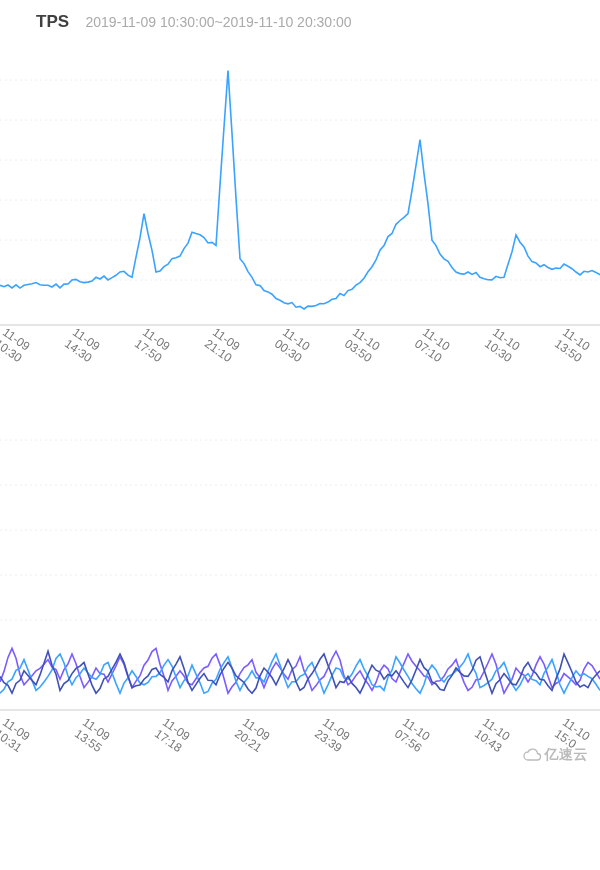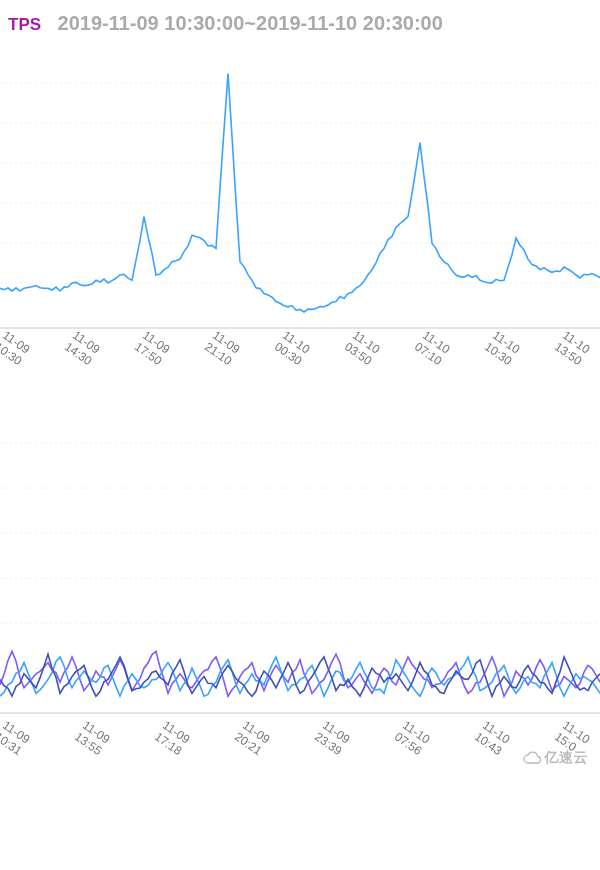--- a/index.html
+++ b/index.html
@@ -1,20 +1,20 @@
 <!DOCTYPE html>
 <html><head>
 <meta charset="utf-8">
 <style>
   html,body{margin:0;padding:0;background:#fff;font-family:-apple-system,BlinkMacSystemFont,"Segoe UI",Helvetica,Arial,sans-serif;color:#333;}
   .page{width:600px;}
   .panel{margin-bottom:20px;}
   .panel-header{padding:12px 8px 8px 8px;}
-  .panel-title{font-size:17px;font-weight:700;color:#a21caf;display:inline-block;}
-  .panel-sub{font-size:20px;color:#aaa;display:inline-block;margin-left:12px;font-weight:bold;}
+  .panel-title{font-size:17px;font-weight:700;color:#404040;display:inline-block;margin-left:28px;}
+  .panel-sub{font-size:14px;color:#aaa;display:inline-block;margin-left:12px;}
   .chart-wrap{position:relative;height:340px;overflow:hidden;}
   .plot{position:absolute;left:0;top:0;}
   .xlabels{position:absolute;left:0;bottom:0;height:55px;width:100%;}
   .xlabel{position:absolute;top:0;font-size:12px;color:#777;white-space:pre;line-height:1.2;transform:rotate(35deg);transform-origin:left top;}
   .xlabel .l2{display:block;}
   .grid line{stroke:#eee;stroke-width:1;stroke-dasharray:2 3;}
   .grid line.axis{stroke:#ccc;stroke-dasharray:none;}
   .watermark{position:absolute;right:12px;bottom:6px;font-size:14px;color:#bbb;font-weight:600;letter-spacing:0.5px;}
   .watermark svg{vertical-align:middle;margin-right:3px;}
 </style>

